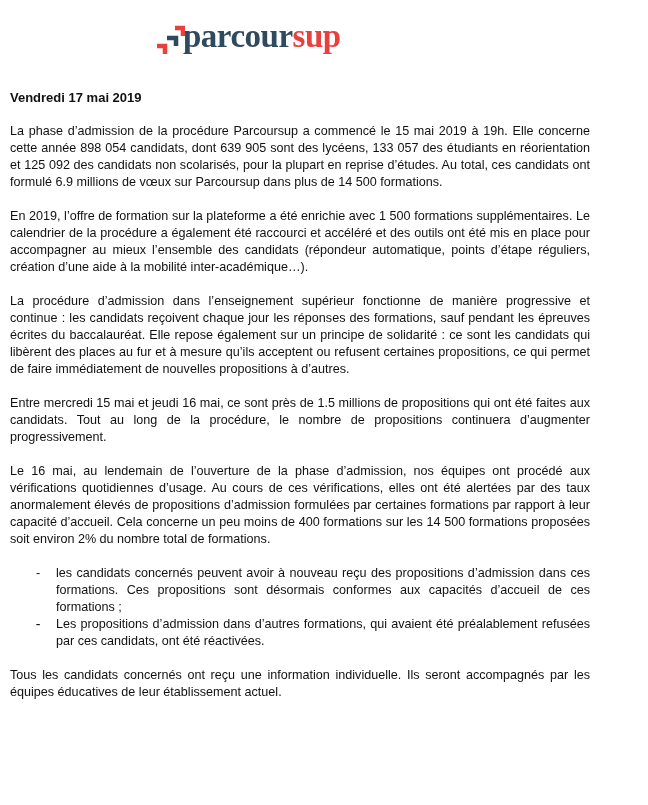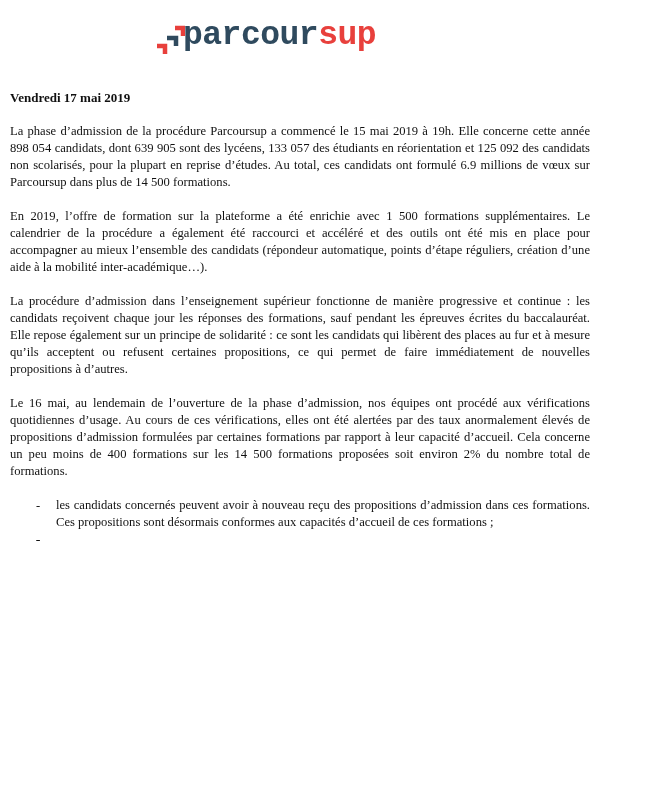--- a/index.html
+++ b/index.html
@@ -1,24 +1,24 @@
 <!DOCTYPE html>
 <html><head>
 <meta charset="utf-8">
 <style>
   html, body { margin: 0; padding: 0; background: #ffffff; }
   body { width: 648px; height: 805px; overflow: hidden; position: relative;
          font-family: "Liberation Sans", sans-serif; color: #111; }
   .logo { position: absolute; left: 155px; top: 16px; height: 40px; display: flex; align-items: flex-end; }
   .logo-mark { position: relative; width: 30px; height: 40px; }
-  .logo-text { font-family: Liberation Mono, monospace; font-weight: bold; font-size: 33px;
+  .logo-text { font-family: Liberation Serif, serif; font-weight: bold; font-size: 33px;
                letter-spacing: -0.5px; line-height: 40px; color: #2f4a5e; margin-left: -2px; }
   .logo-text .accent { color: #e8403c; }
   .page { position: absolute; left: 10px; top: 89px; width: 580px;
-          font-size: 12.6px; line-height: 17px; font-family: Liberation Serif, serif; }
+          font-size: 12.6px; line-height: 17px; }
   .date { font-weight: bold; font-size: 13px; margin: 0 0 17px 0; }
   p { margin: 12px 0 17px 0; text-align: justify; }
   ul.bullets { list-style: none; margin: 0 0 17px 0; padding: 0; }
   ul.bullets li { position: relative; padding-left: 46px; text-align: justify; }
   ul.bullets li .dash { position: absolute; left: 26px; top: 0; }
 </style>
 </head>
 <body>
 
 <div class="logo">
@@ -33,19 +33,21 @@
     </svg>
   </div>
   <div class="logo-text"><span>parcour</span><span class="accent">s</span><span class="accent">up</span></div>
 </div>
 
 <div class="page">
   <div class="date">Vendredi 17 mai 2019</div>
   <p>La phase d’admission de la procédure Parcoursup a commencé le 15 mai 2019 à 19h. Elle concerne cette année 898 054 candidats, dont 639 905 sont des lycéens, 133 057 des étudiants en réorientation et 125 092 des candidats non scolarisés, pour la plupart en reprise d’études. Au total, ces candidats ont formulé 6.9 millions de vœux sur Parcoursup dans plus de 14 500 formations.</p>
   <p>En 2019, l’offre de formation sur la plateforme a été enrichie avec 1 500 formations supplémentaires. Le calendrier de la procédure a également été raccourci et accéléré et des outils ont été mis en place pour accompagner au mieux l’ensemble des candidats (répondeur automatique, points d’étape réguliers, création d’une aide à la mobilité inter-académique…).</p>
   <p>La procédure d’admission dans l’enseignement supérieur fonctionne de manière progressive et continue : les candidats reçoivent chaque jour les réponses des formations, sauf pendant les épreuves écrites du baccalauréat. Elle repose également sur un principe de solidarité : ce sont les candidats qui libèrent des places au fur et à mesure qu’ils acceptent ou refusent certaines propositions, ce qui permet de faire immédiatement de nouvelles propositions à d’autres.</p>
+  <p>Entre mercredi 15 mai et jeudi 16 mai, ce sont près de 1.5 millions de propositions qui ont été faites aux candidats. Tout au long de la procédure, le nombre de propositions continuera d’augmenter progressivement.</p>
   <p>Le 16 mai, au lendemain de l’ouverture de la phase d’admission, nos équipes ont procédé aux vérifications quotidiennes d’usage. Au cours de ces vérifications, elles ont été alertées par des taux anormalement élevés de propositions d’admission formulées par certaines formations par rapport à leur capacité  d’accueil. Cela concerne un peu moins de 400 formations sur les 14 500 formations proposées soit environ 2% du nombre total de formations.</p>
   <ul class="bullets">
     <li><span class="dash">-</span><span>les candidats concernés peuvent avoir à nouveau reçu des propositions d’admission dans ces formations. Ces propositions sont désormais conformes aux capacités d’accueil de ces formations ;</span></li>
     <li><span class="dash">-</span></li>
-    <li><span class="dash">-</span></li>
+    <li><span class="dash">-</span><span>Les propositions d’admission dans d’autres formations, qui avaient été préalablement refusées par ces candidats, ont été réactivées.</span></li>
   </ul>
+  <p>Tous les candidats concernés ont reçu une information individuelle. Ils seront accompagnés par les équipes éducatives de leur établissement actuel.</p>
 </div>
 
 </body></html>

